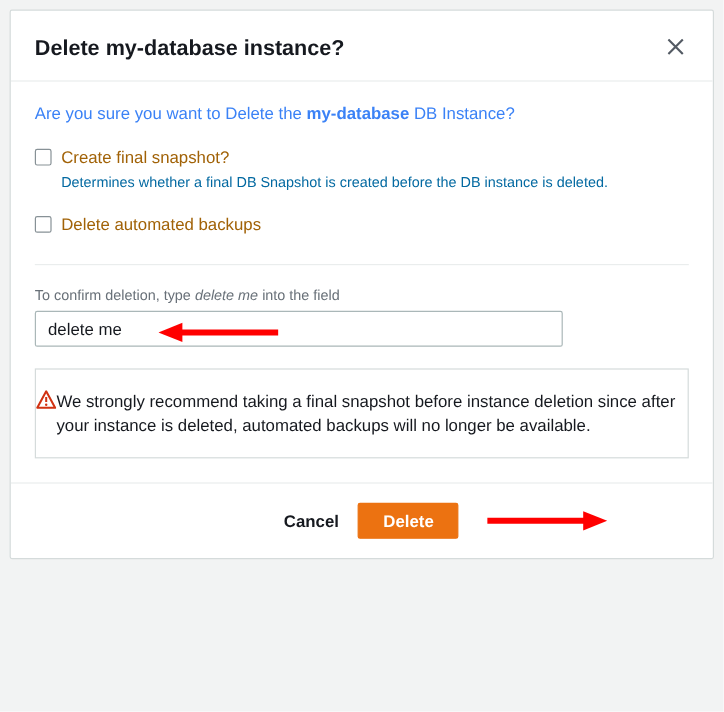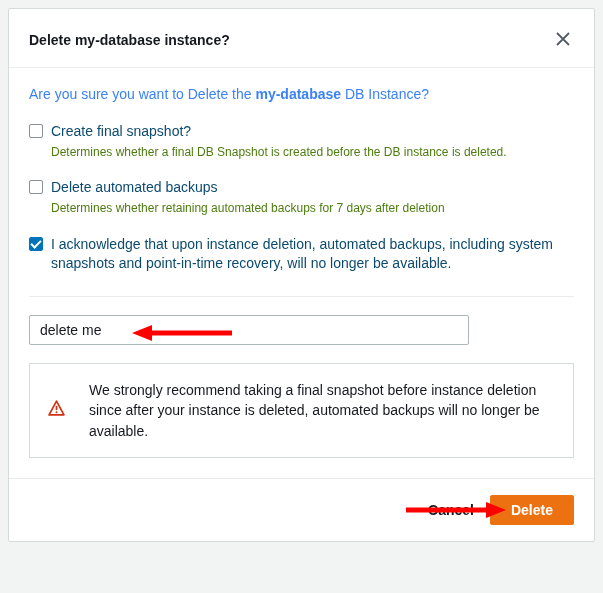--- a/index.html
+++ b/index.html
@@ -16,21 +16,21 @@
       overflow: hidden;
     }
     .modal-header {
       padding: 18px 20px 14px 20px;
       display: flex;
       justify-content: space-between;
       align-items: center;
       border-bottom: 1px solid #eaeded;
     }
     .modal-title {
-      font-size: 14px;
+      font-size: 18px;
       font-weight: 700;
       color: #16191f;
     }
     .close-btn {
       background: none;
       border: none;
       cursor: pointer;
       padding: 4px;
       color: #545b64;
       font-size: 18px;
@@ -74,26 +74,26 @@
       content: "";
       width: 4px;
       height: 8px;
       border: solid #fff;
       border-width: 0 2px 2px 0;
       transform: rotate(45deg);
       margin-top: -2px;
     }
     .checkbox-label {
       font-size: 14px;
-      color: #0c4a6e;
+      color: #a16207;
       line-height: 1.4;
     }
     .checkbox-desc {
       font-size: 12px;
-      color: #4d7c0f;
+      color: #0369a1;
       margin-top: 2px;
       margin-left: 22px;
       line-height: 1.4;
     }
     .divider {
       border: none;
       border-top: 1px solid #eaeded;
       margin: 22px 0 18px 0;
     }
     .confirm-label {
@@ -116,38 +116,38 @@
       font-family: inherit;
     }
     .arrow-1 {
       position: absolute;
       left: 103px;
       top: 9px;
       pointer-events: none;
     }
     .warning-box {
       border: 1px solid #d5dbdb;
-      padding: 16px 18px;
-      display: flex;
-      gap: 24px;
-      align-items: center;
+      padding: 16px 0;
+      display: flex;
+      gap: 0;
+      align-items: flex-start;
     }
     .warning-icon {
       flex-shrink: 0;
       margin-top: 1px;
     }
     .warning-text {
       font-size: 14px;
       color: #16191f;
       line-height: 1.45;
     }
     .modal-footer {
       padding: 16px 20px;
       display: flex;
-      justify-content: flex-end;
+      justify-content: center;
       align-items: center;
       border-top: 1px solid #eaeded;
       position: relative;
     }
     .btn-cancel {
       background: none;
       border: none;
       color: #16191f;
       font-size: 14px;
       font-weight: 700;
@@ -197,32 +197,28 @@
         <div class="checkbox-label">Create final snapshot?</div>
       </div>
       <div class="checkbox-desc">Determines whether a final DB Snapshot is created before the DB instance is deleted.</div>
     </div>
 
     <div class="checkbox-group">
       <div class="checkbox-row">
         <div class="checkbox"></div>
         <div class="checkbox-label">Delete automated backups</div>
       </div>
-      <div class="checkbox-desc">Determines whether retaining automated backups for 7 days after deletion</div>
-    </div>
-
-    <div class="checkbox-group">
-      <div class="checkbox-row">
-        <div class="checkbox checked"></div>
-        <div class="checkbox-label">I acknowledge that upon instance deletion, automated backups, including system snapshots and point-in-time recovery, will no longer be available.</div>
-      </div>
-    </div>
+    </div>
+
 
     <hr class="divider">
 
+    <div class="confirm-label">
+      <span>To confirm deletion, type </span><em>delete me</em><span> into the field</span>
+    </div>
 
     <div class="input-wrap">
       <input type="text" class="confirm-input" value="delete me" style="">
       <span class="arrow-1">
         <svg width="100" height="18" viewBox="0 0 100 18">
           <line x1="100" y1="9" x2="16" y2="9" stroke="#ff0000" stroke-width="5"></line>
           <polygon points="0,9 20,1 20,17" fill="#ff0000"></polygon>
         </svg>
       </span>
     </div>

